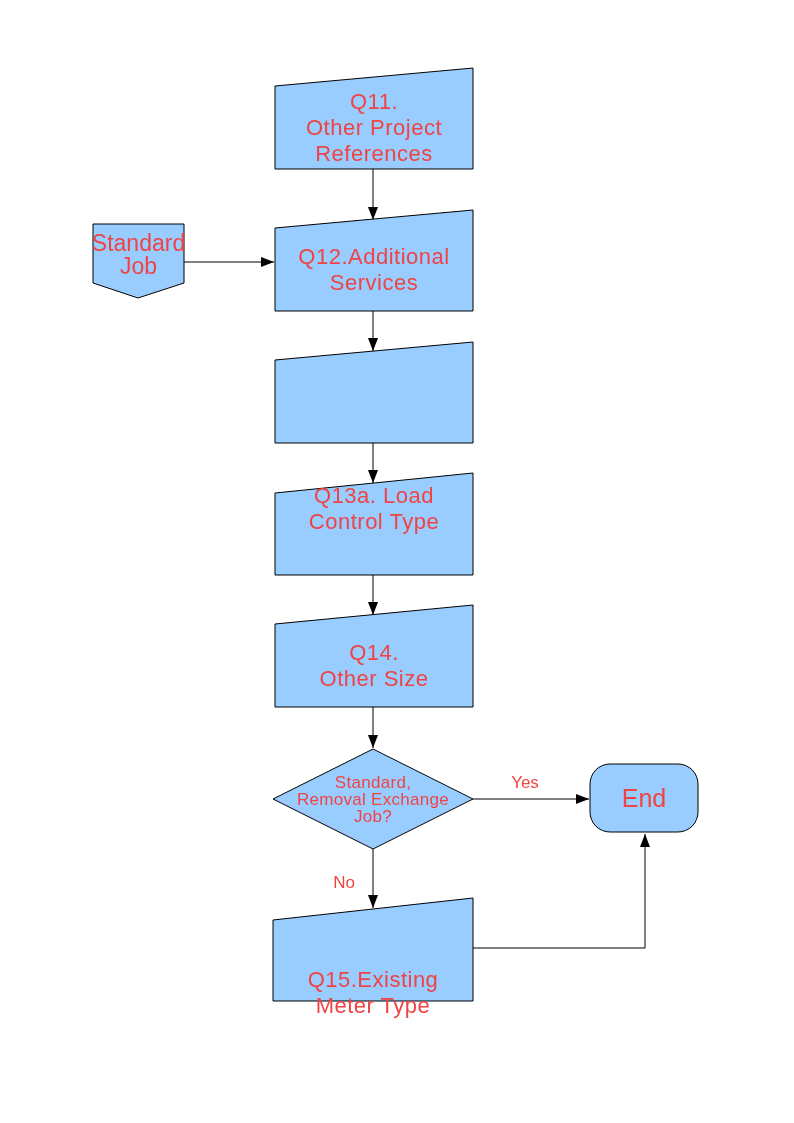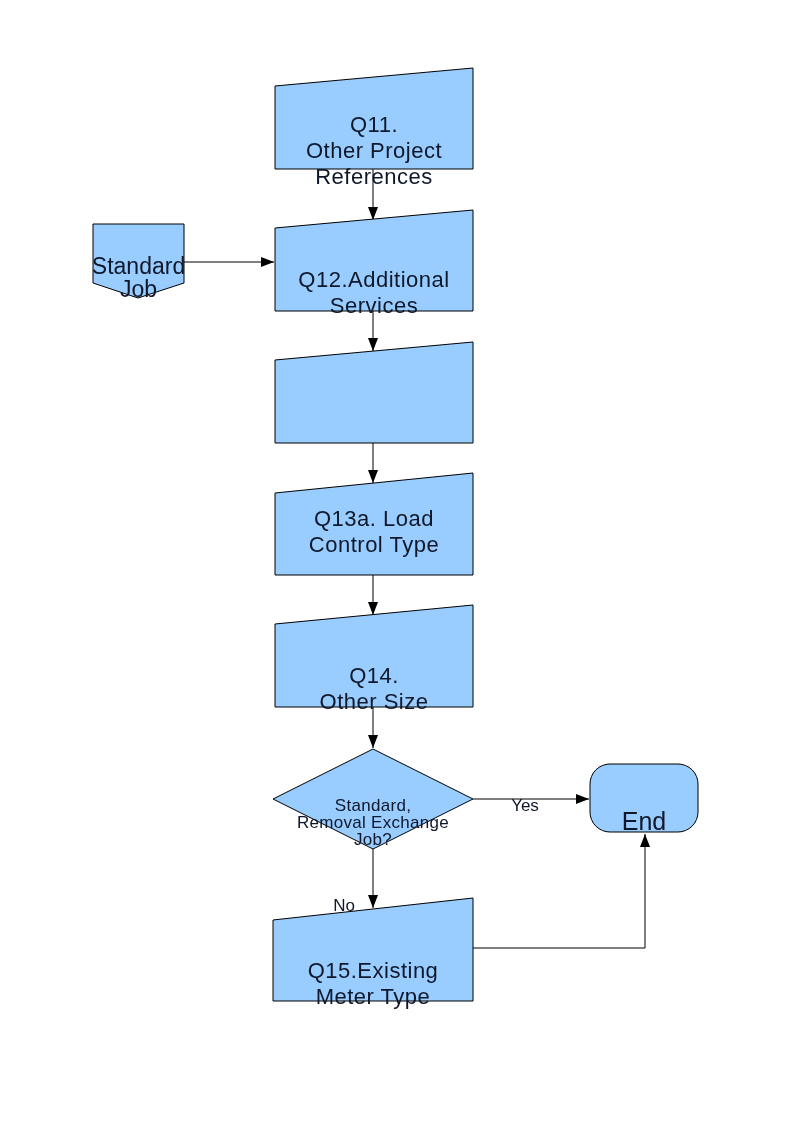--- a/index.html
+++ b/index.html
@@ -14,23 +14,22 @@
   svg.diagram-canvas { position: absolute; left: 0; top: 0; }
   .shape { fill: #99ccff; stroke: #000000; stroke-width: 1; }
   .connector { stroke: #000000; stroke-width: 1; fill: none; }
   .label {
     position: absolute;
     display: flex;
     align-items: center;
     justify-content: center;
     text-align: center;
     white-space: pre-line;
-    color: #0f172a;
+    color: #ef4444;
     pointer-events: none;
-    margin-top: 23px;
   }
   .box-label     { font-size: 22px; line-height: 26px; letter-spacing: 0.5px; }
   .pent-label    { font-size: 23px; line-height: 23px; }
   .diamond-label { font-size: 17px; line-height: 17px; letter-spacing: 0.3px; }
   .end-label     { font-size: 25px; }
   .edge-label    { font-size: 17px; }
 </style>
 </head>
 <body>
 
@@ -78,21 +77,21 @@
   <div class="label box-label" style="left:275px; top:468px; width:198px; height:82px;">Q13a. Load
 Control Type</div>
 
   <div class="label box-label" style="left:275px; top:624px; width:198px; height:83px;">Q14.
 Other Size</div>
 
   <div class="label diamond-label" style="left:273px; top:749px; width:200px; height:100px;">Standard,
 Removal Exchange
 Job?</div>
 
-  <div class="label box-label" style="left:273px; top:920px; width:200px; height:81px;">Q15.Existing
+  <div class="label box-label" style="left:273px; top:952px; width:200px; height:81px;">Q15.Existing
 Meter Type</div>
 
   <div class="label end-label" style="left:590px; top:764px; width:108px; height:68px;">End</div>
 
   <div class="label edge-label" style="left:480px; top:769px; width:90px; height:28px;">Yes</div>
 
   <div class="label edge-label" style="left:300px; top:869px; width:88px; height:28px;">No</div>
 
 </div>
 

